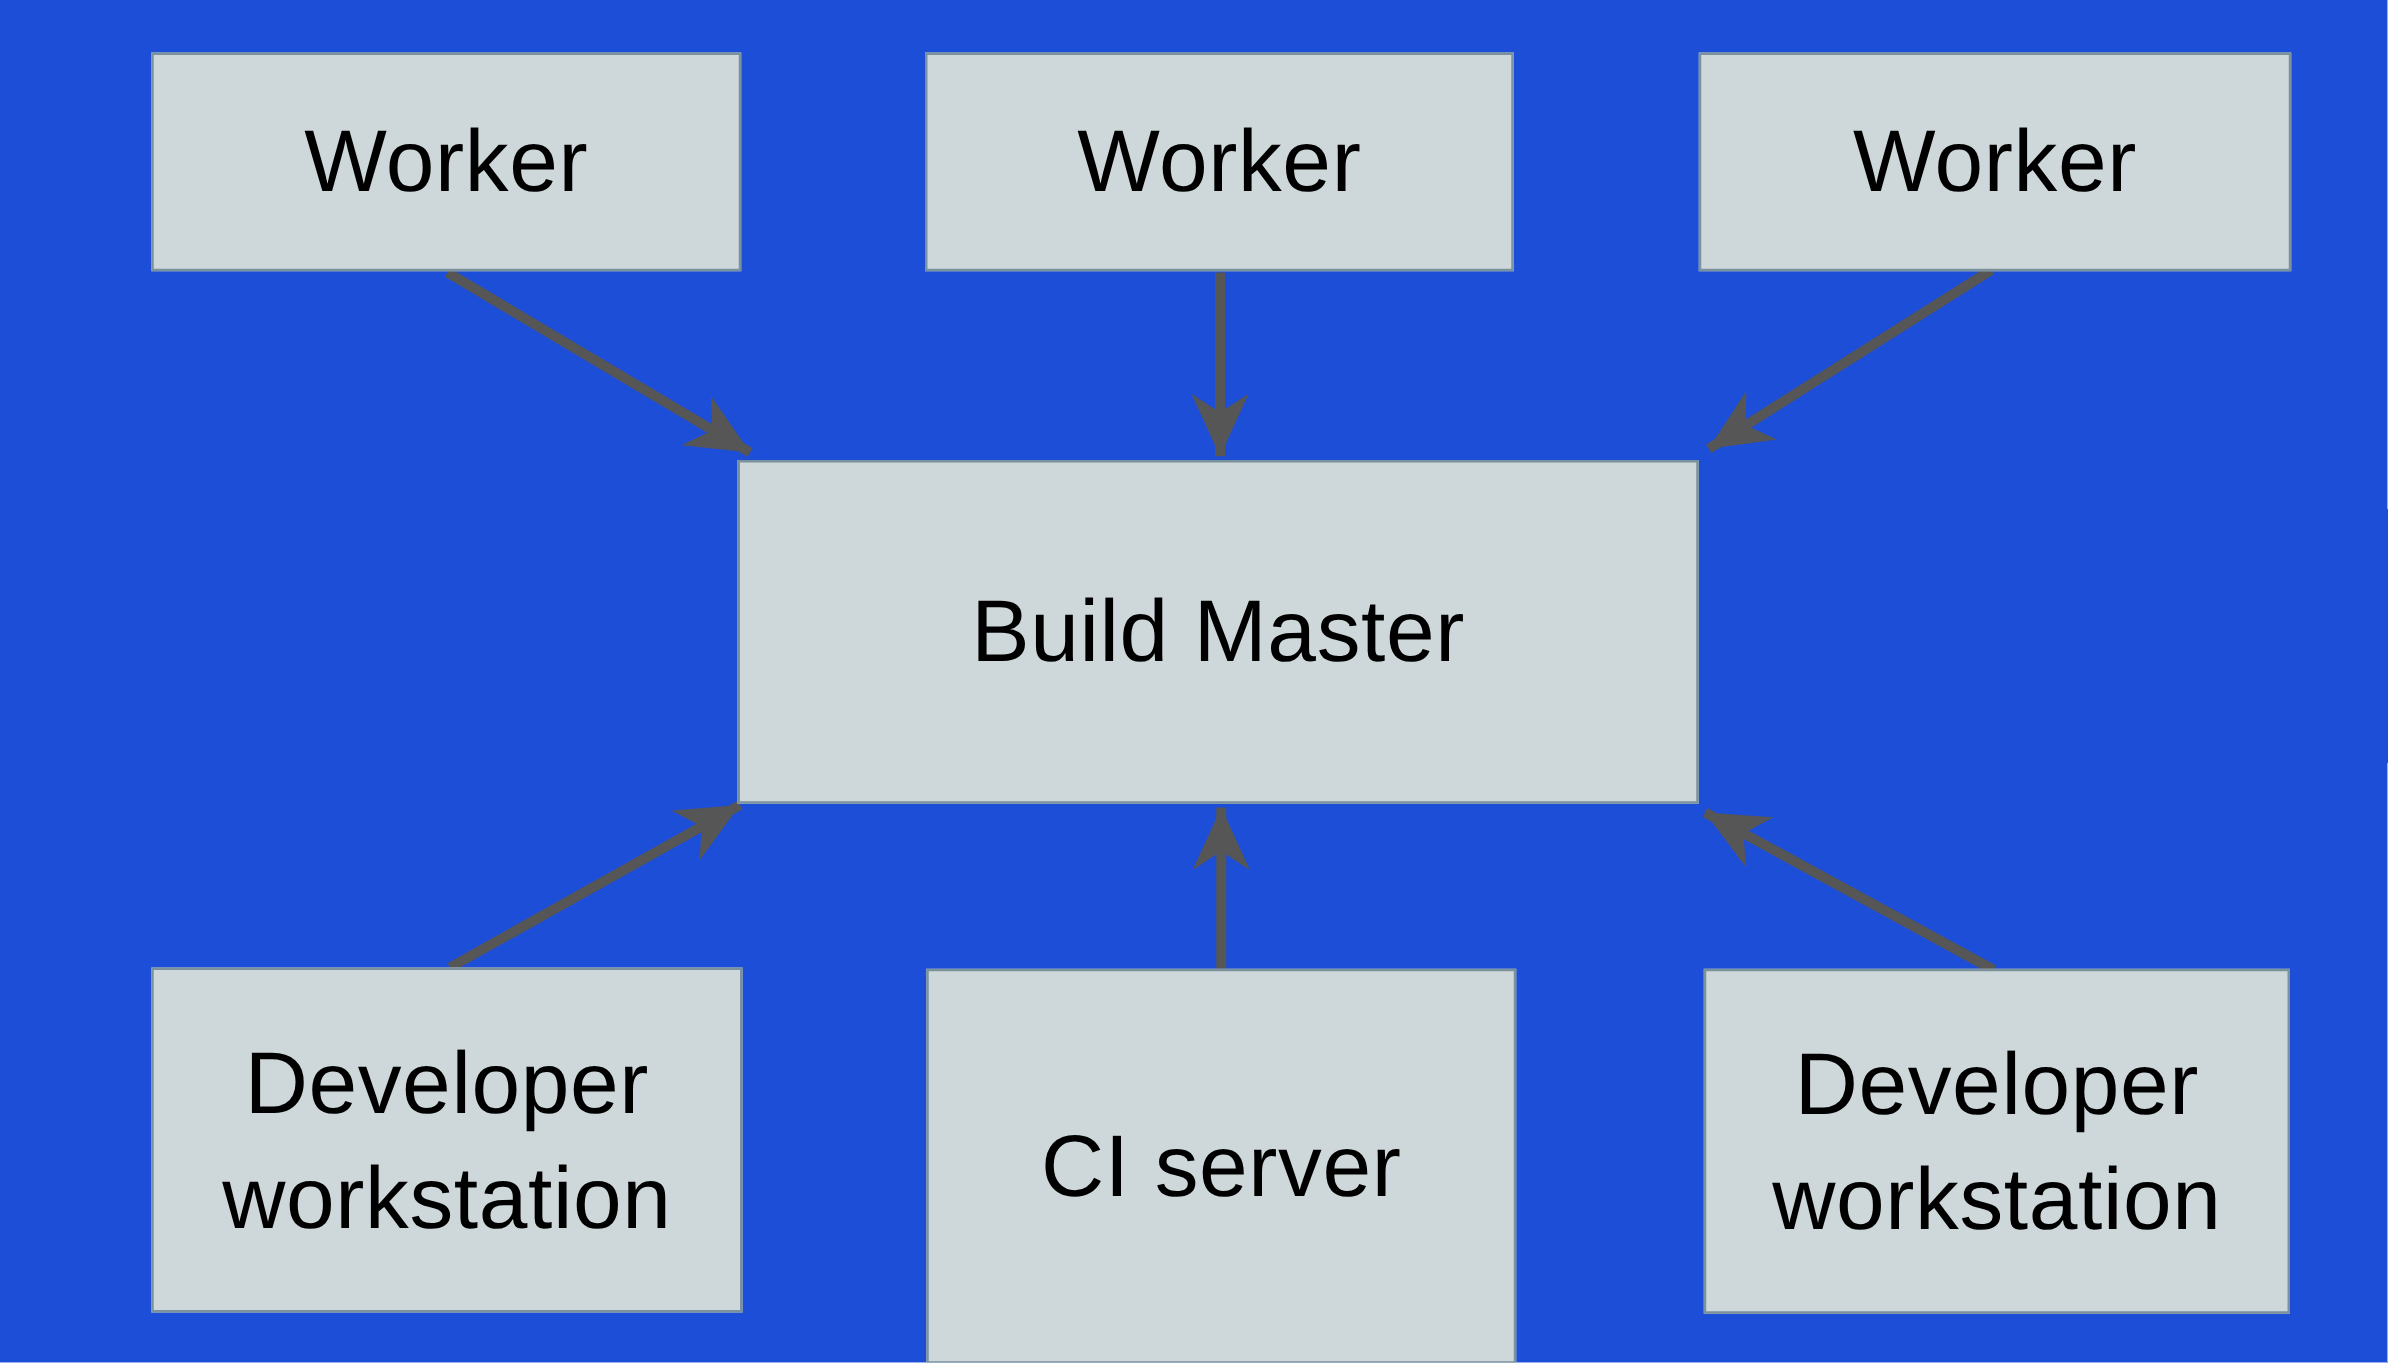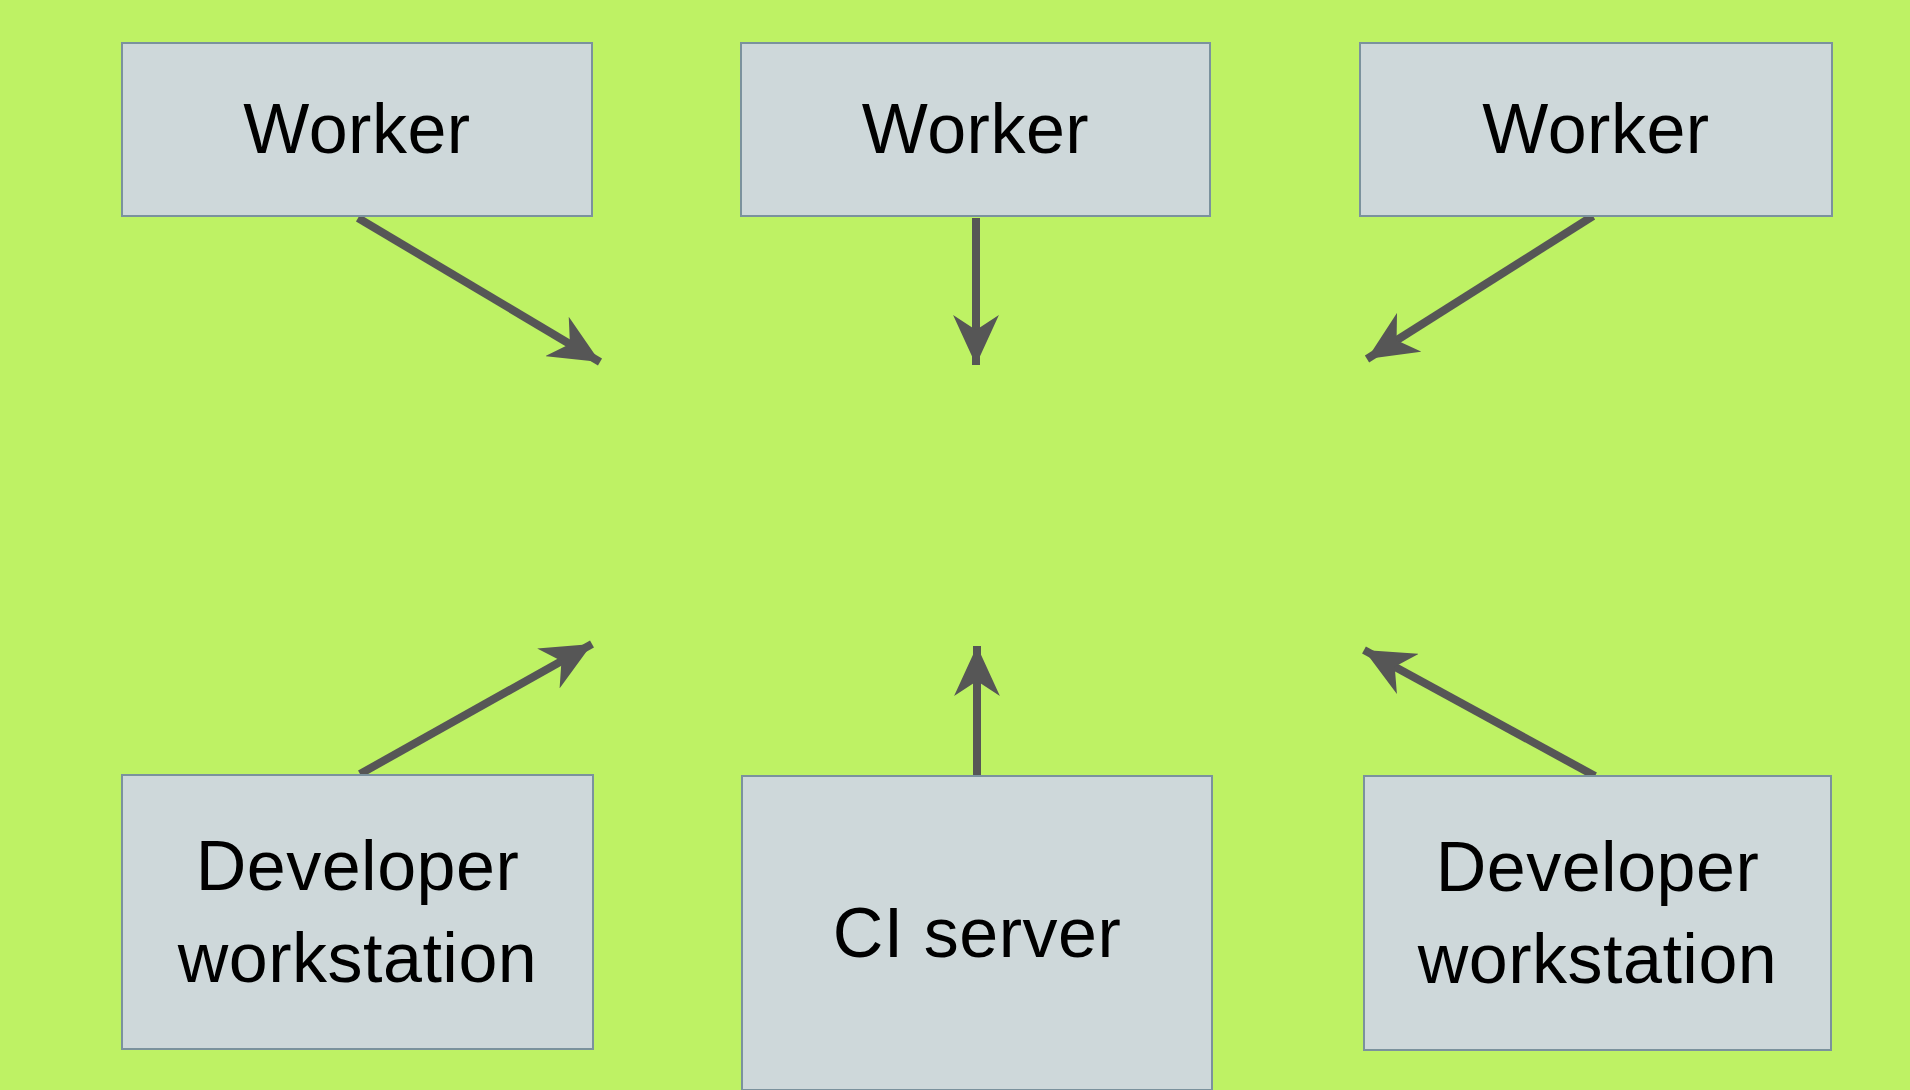--- a/index.html
+++ b/index.html
@@ -8,21 +8,21 @@
     background: #ffffff;
     width: 1910px;
     height: 1090px;
     overflow: hidden;
     font-family: "Liberation Sans", sans-serif;
   }
   .canvas {
     position: relative;
     width: 1910px;
     height: 1090px;
-    background: #bef264;
+    background: #1d4ed8;
   }
   .edges-layer {
     position: absolute;
     left: 0;
     top: 0;
     width: 1910px;
     height: 1090px;
     pointer-events: none;
   }
   .node {
@@ -76,20 +76,23 @@
   </div>
 
   <div class="node node-worker-2">
     <span class="label">Worker</span>
   </div>
 
   <div class="node node-worker-3">
     <span class="label">Worker</span>
   </div>
 
+  <div class="node node-build-master">
+    <span class="label">Build Master</span>
+  </div>
 
   <div class="node node-dev-left">
     <span class="label">Developer workstation</span>
   </div>
 
   <div class="node node-ci-server">
     <span class="label">CI server</span>
   </div>
 
   <div class="node node-dev-right">

